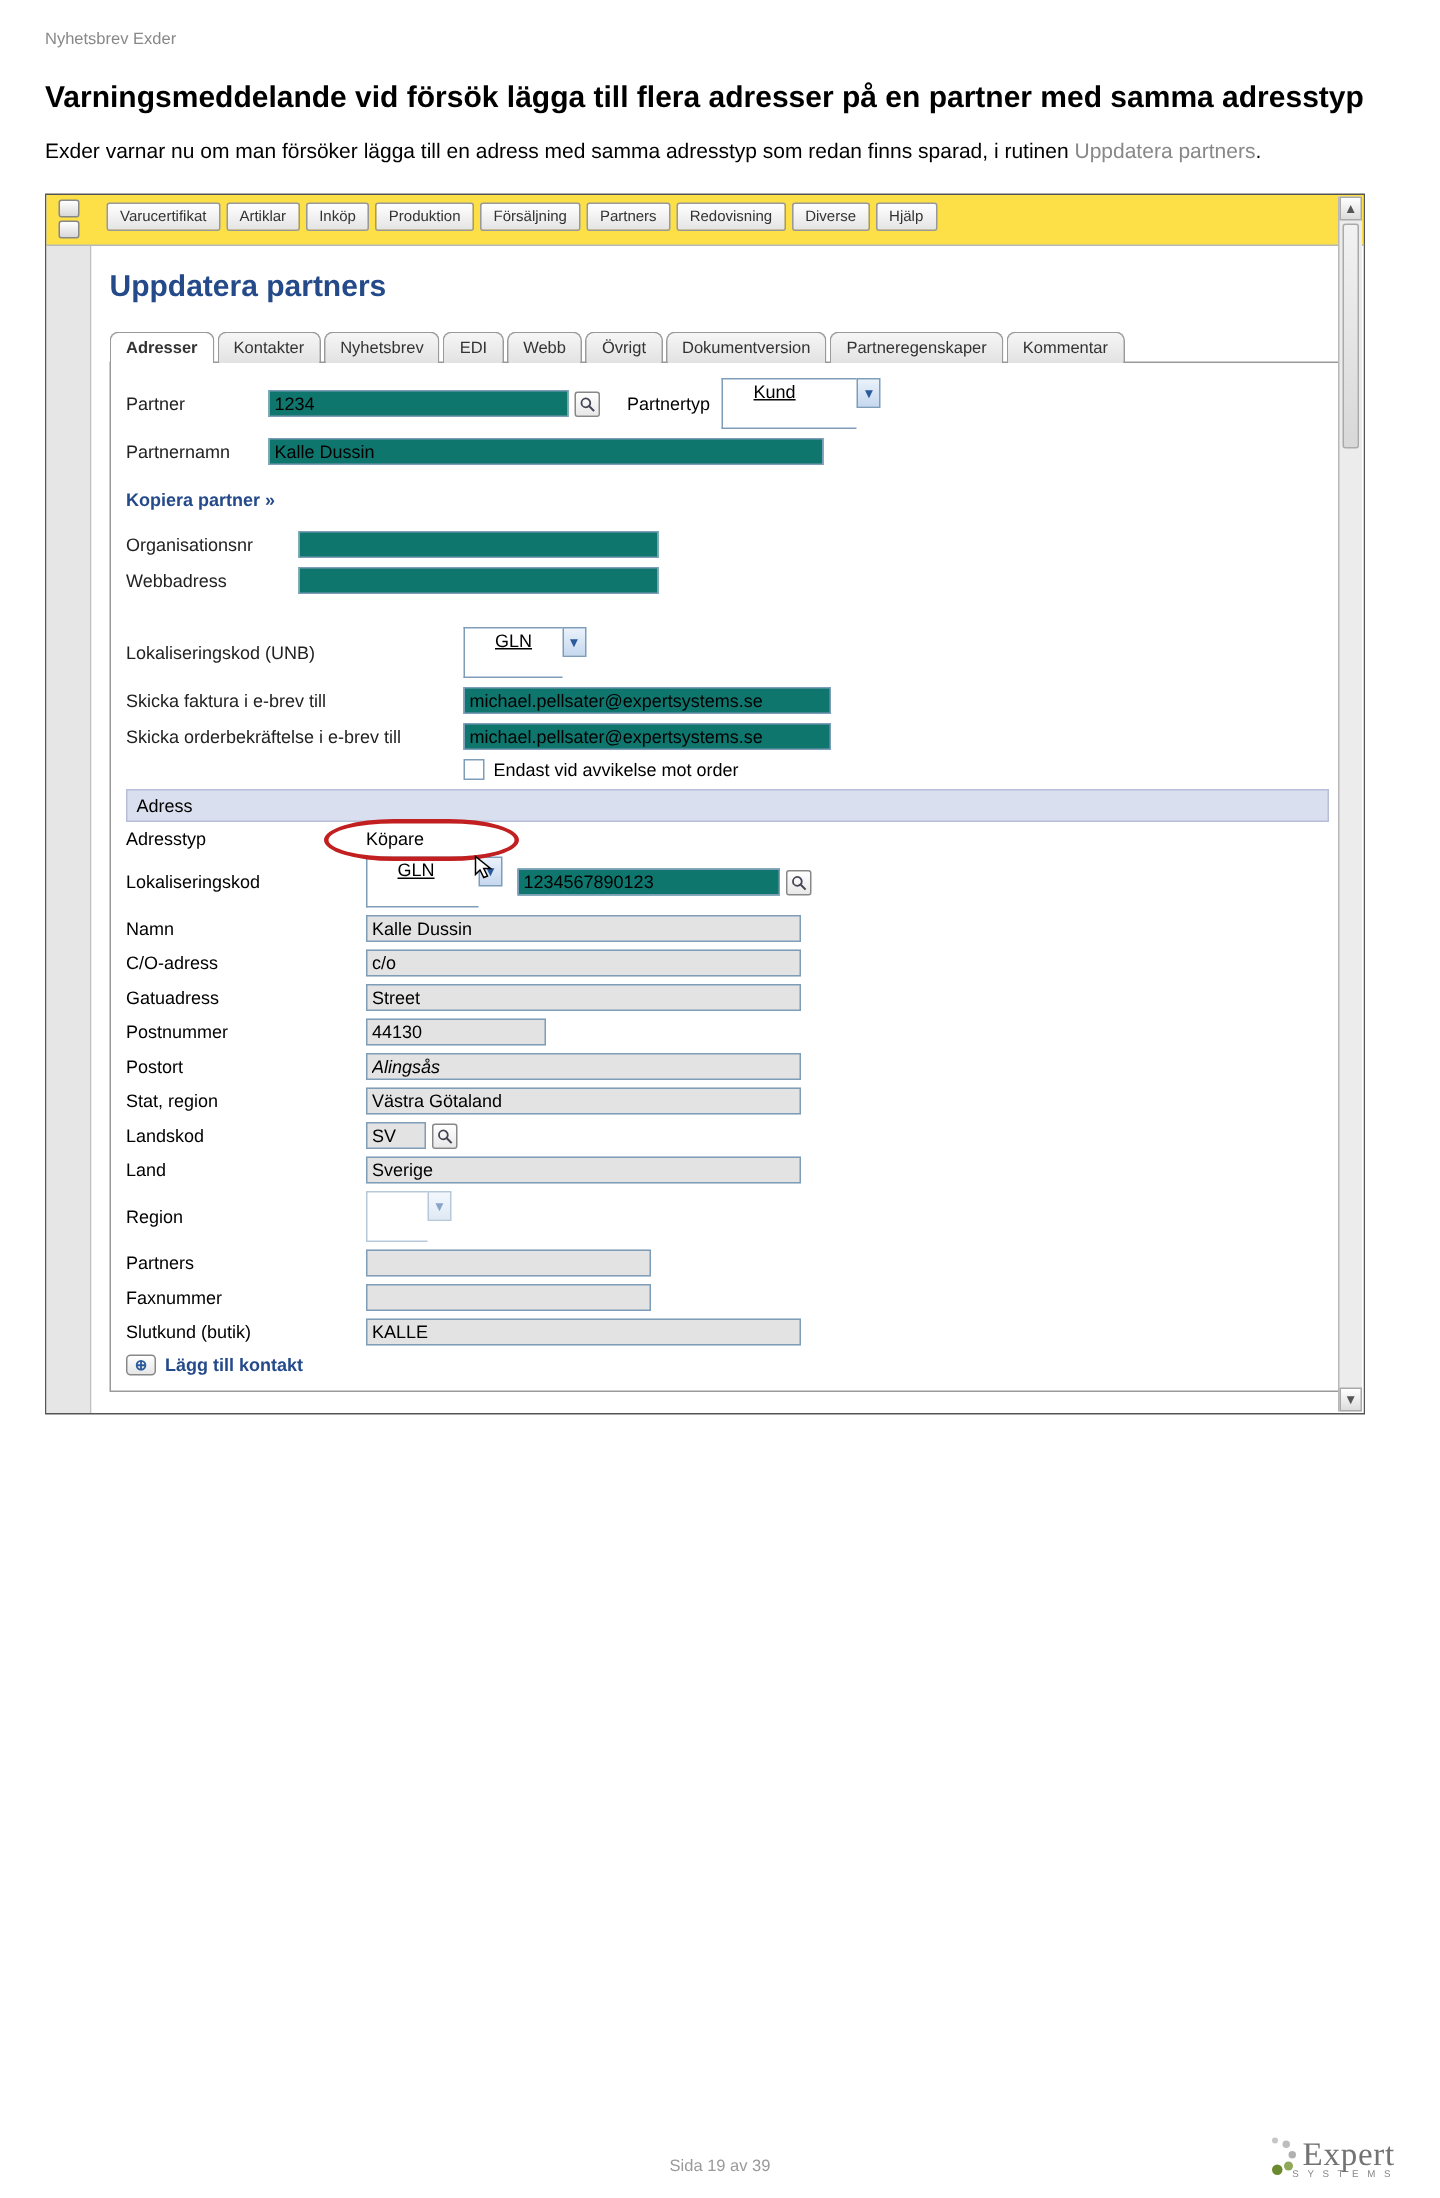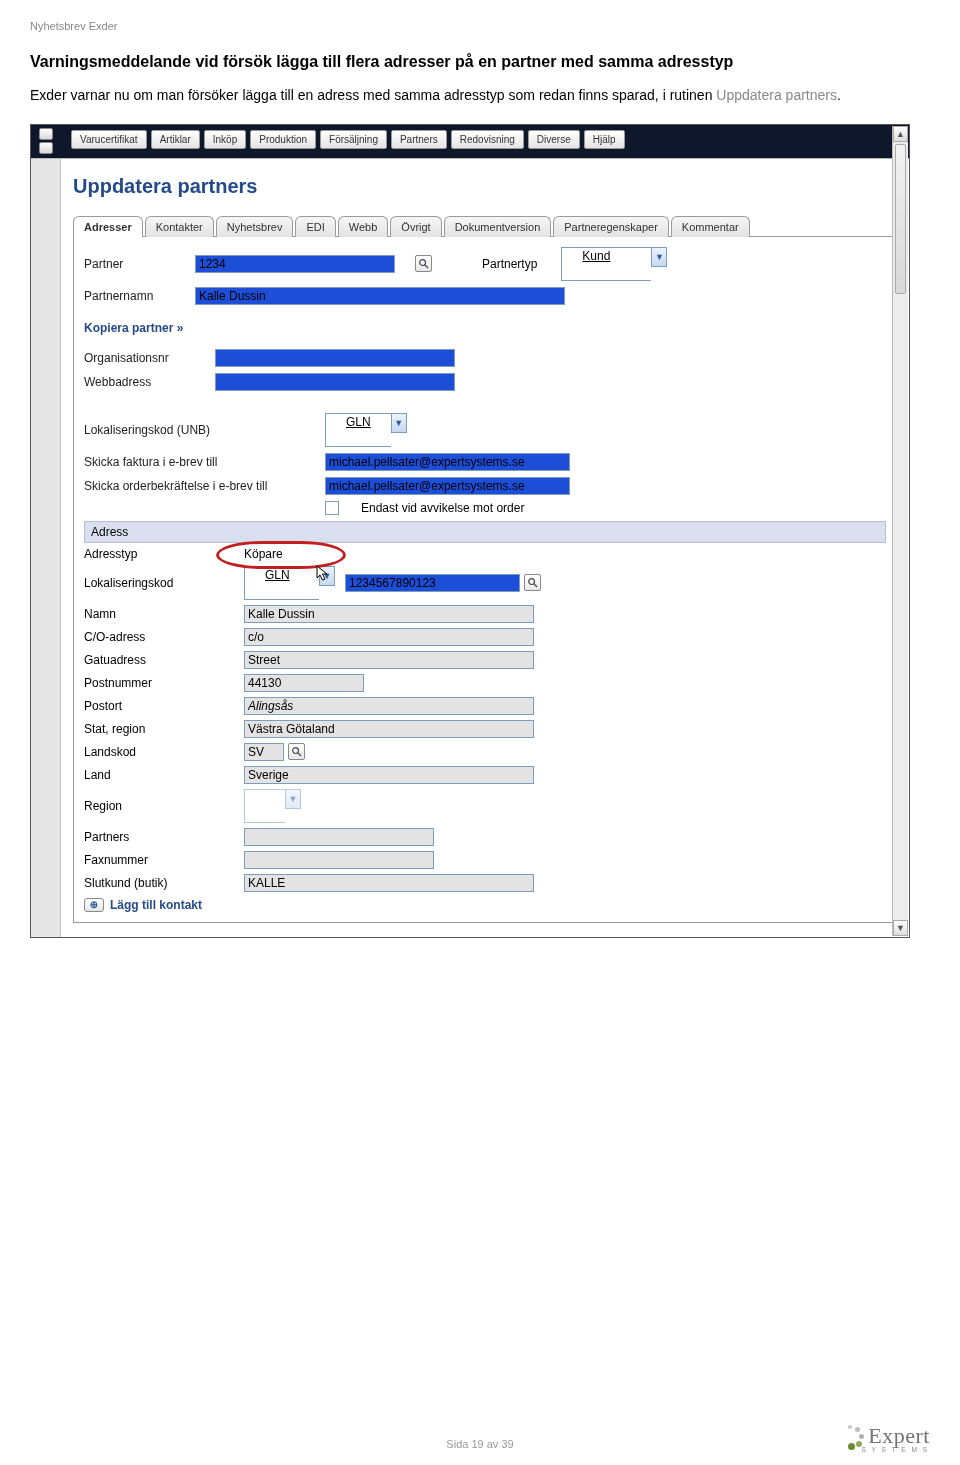--- a/index.html
+++ b/index.html
@@ -5,36 +5,36 @@
   * { box-sizing: border-box; margin: 0; padding: 0; }
   body {
     font-family: Arial, Helvetica, sans-serif;
     background: #fff;
     width: 960px;
     margin: 0 auto;
     color: #000;
   }
   .page { padding: 20px 30px 60px 30px; position: relative; min-height: 1465px; }
   .header-small { font-size: 11px; color: #888; margin-bottom: 20px; }
-  h2.section-title { font-size: 16px; font-weight: bold; margin-bottom: 12px; line-height: 1.3; }
+  h2.section-title { font-size: 20px; font-weight: bold; margin-bottom: 12px; line-height: 1.3; }
   .body-text { font-size: 14px; line-height: 1.5; margin-bottom: 4px; }
   .body-text .light { color: #888; }
 
   .screenshot {
     margin-top: 18px;
     border: 1px solid #555;
     background: #fff;
     width: 880px;
   }
 
   
   .app-top {
     display: flex;
     align-items: flex-start;
-    background: #0f172a;
+    background: #fde047;
     height: 34px;
     border-bottom: 1px solid #b8b8b8;
   }
   .app-top .left-icons {
     width: 30px;
     display: flex;
     flex-direction: column;
     align-items: center;
     padding-top: 3px;
     gap: 2px;
@@ -94,25 +94,24 @@
     border-top: 1px solid #9a9a9a;
     margin-top: -1px;
     padding: 10px;
   }
 
   .form-grid .row {
     display: flex;
     align-items: center;
     margin-bottom: 6px;
     font-size: 12px;
-    gap: 16px;
   }
   .form-grid .lbl { width: 95px; color: #222; }
   .form-grid .lbl-wide { width: 225px; color: #222; }
-  .tin { border: 1px solid #7e9db9; background: #1d4ed8; font-size: 12px; padding: 1px 3px; height: 18px; }
+  .tin { border: 1px solid #7e9db9; background: #0f766e; font-size: 12px; padding: 1px 3px; height: 18px; }
   .tin.shade { background: #e3e3e3; }
   .sel-btn { display:inline-flex; }
   .sel-btn .sbox { border:1px solid #7e9db9; border-right:none; height:34px; min-width:90px; padding:1px 20px; font-size:12px;text-decoration:underline; }
   .sel-btn .sarrow { width:16px; height:20px; border:1px solid #7e9db9; background:linear-gradient(#eaf2fb,#c6d8ef); display:flex; align-items:center; justify-content:center; color:#2b5a9d; font-size:9px; }
 
   .magnify {
     width: 17px; height: 17px;
     display: inline-flex; align-items: center; justify-content: center;
     border: 1px solid #888; background: linear-gradient(#fff,#e8e8e8);
     border-radius: 2px; margin-left: 4px;

